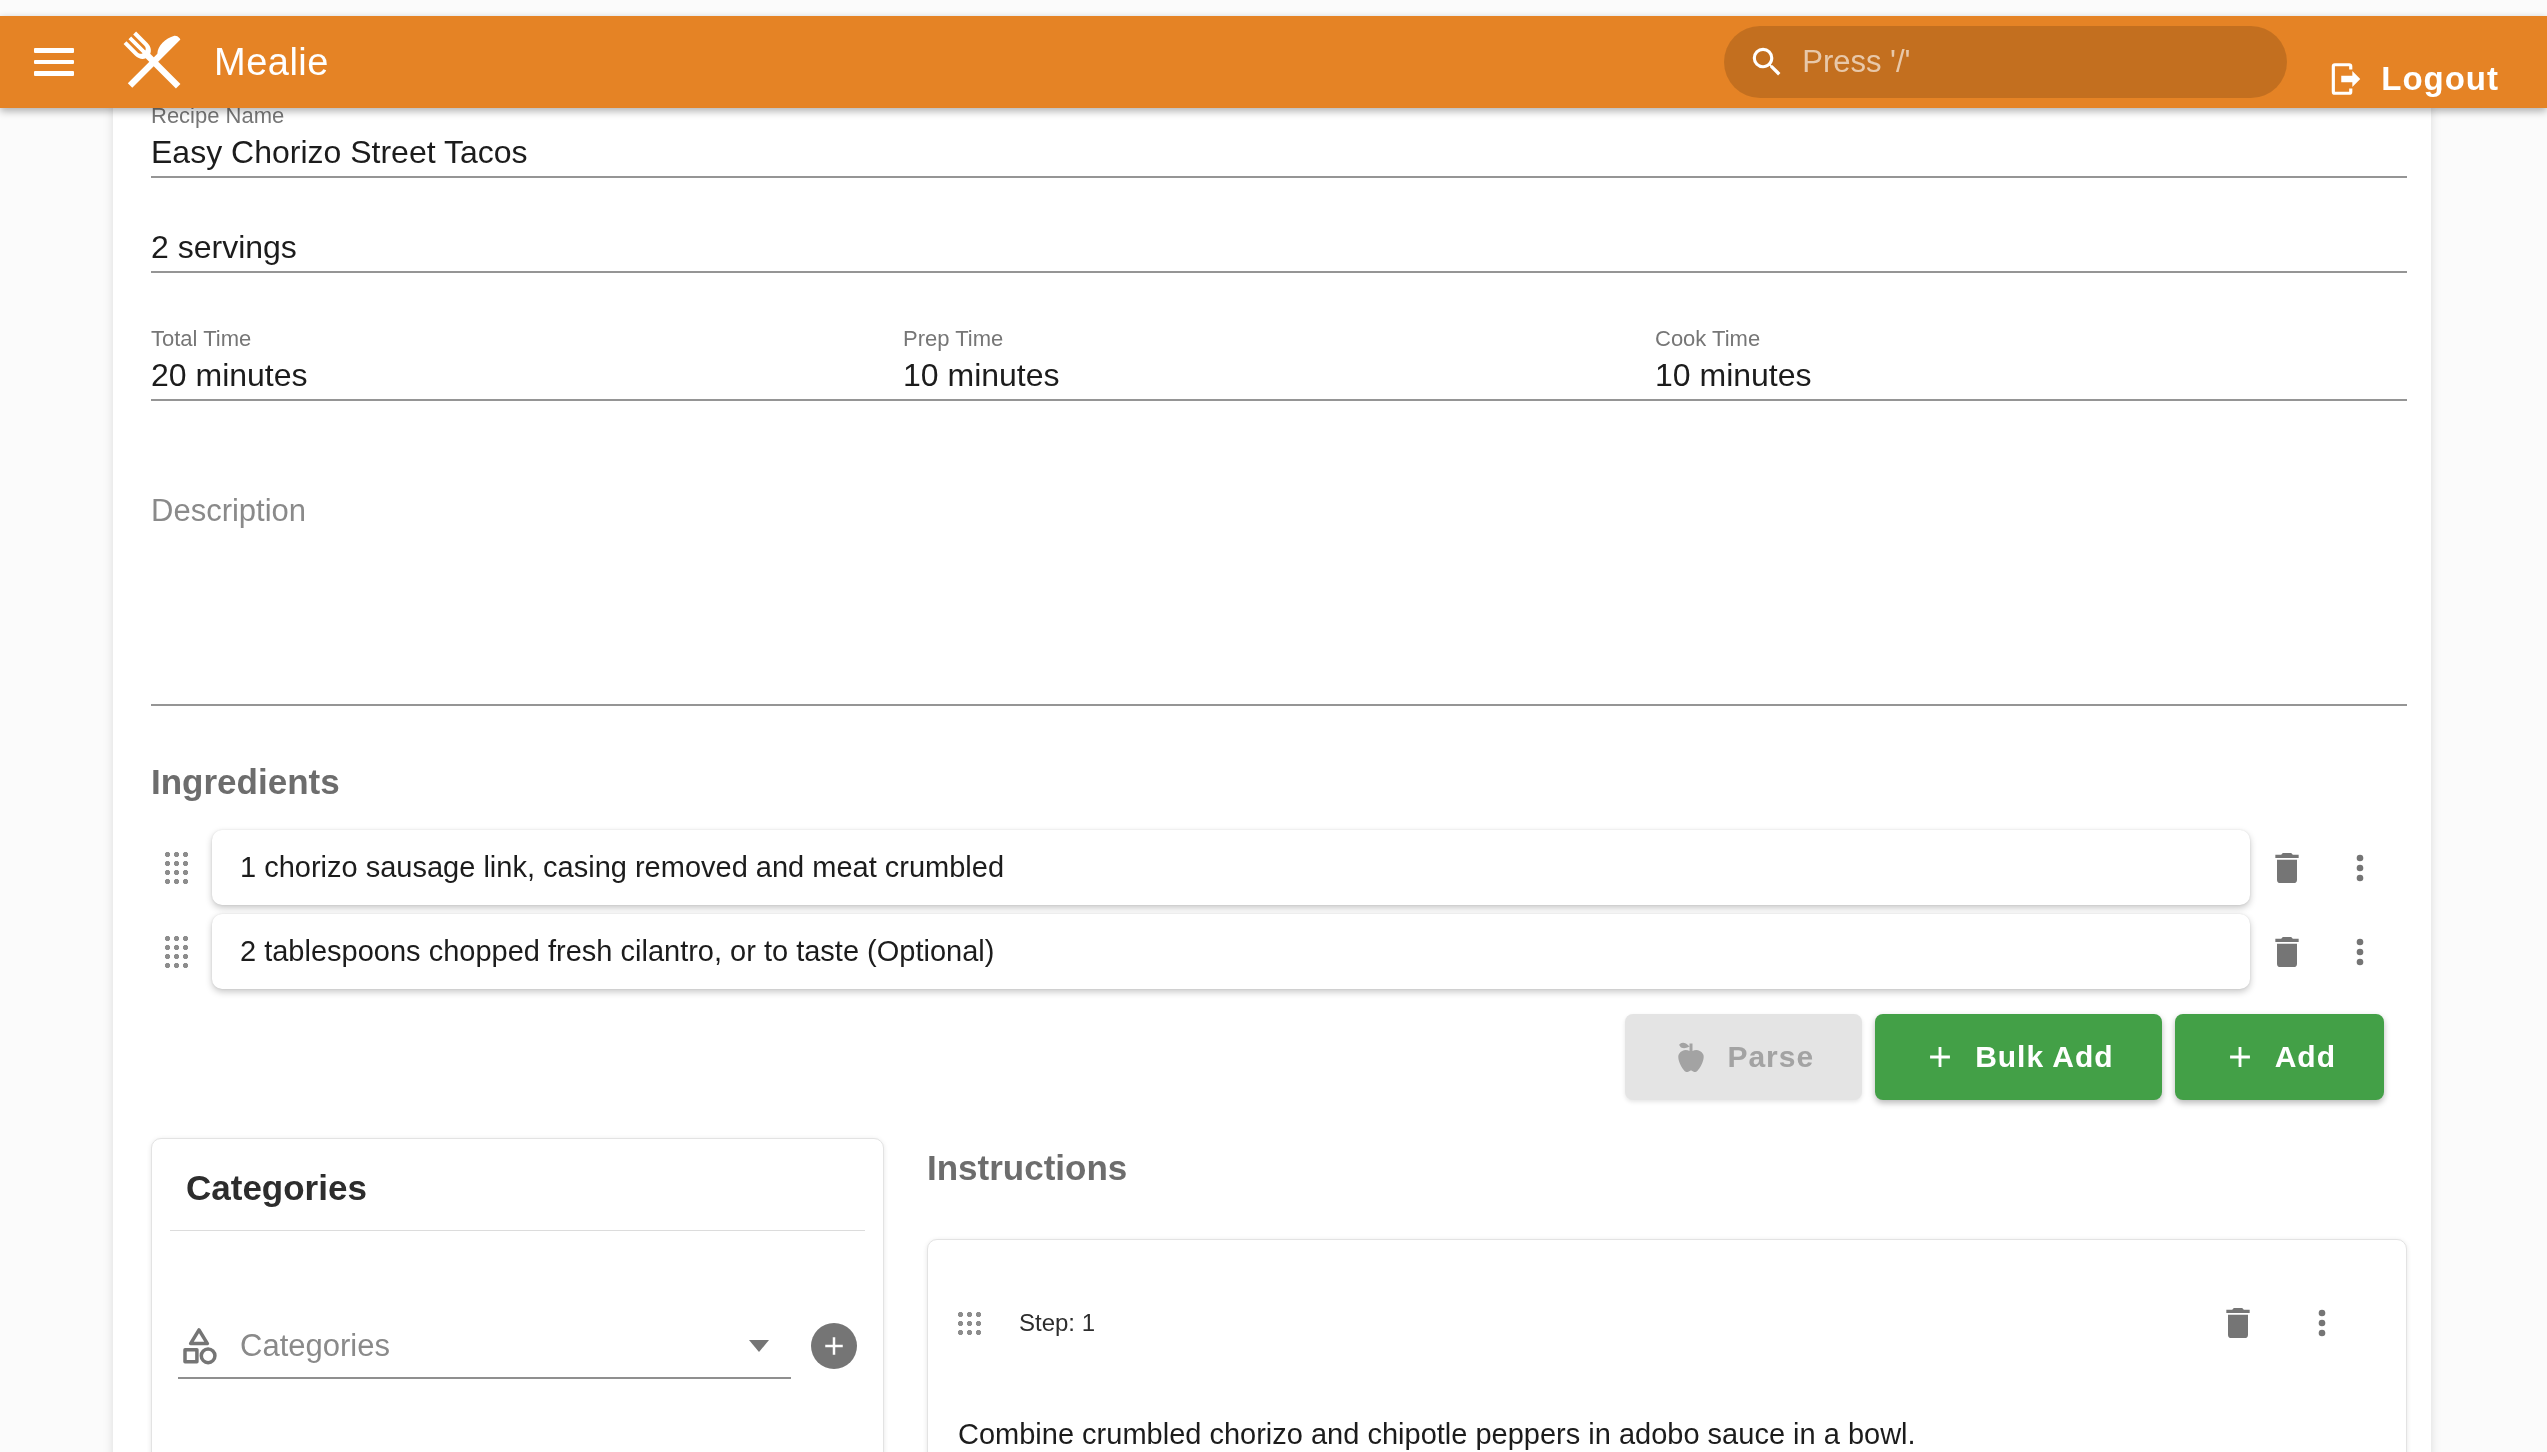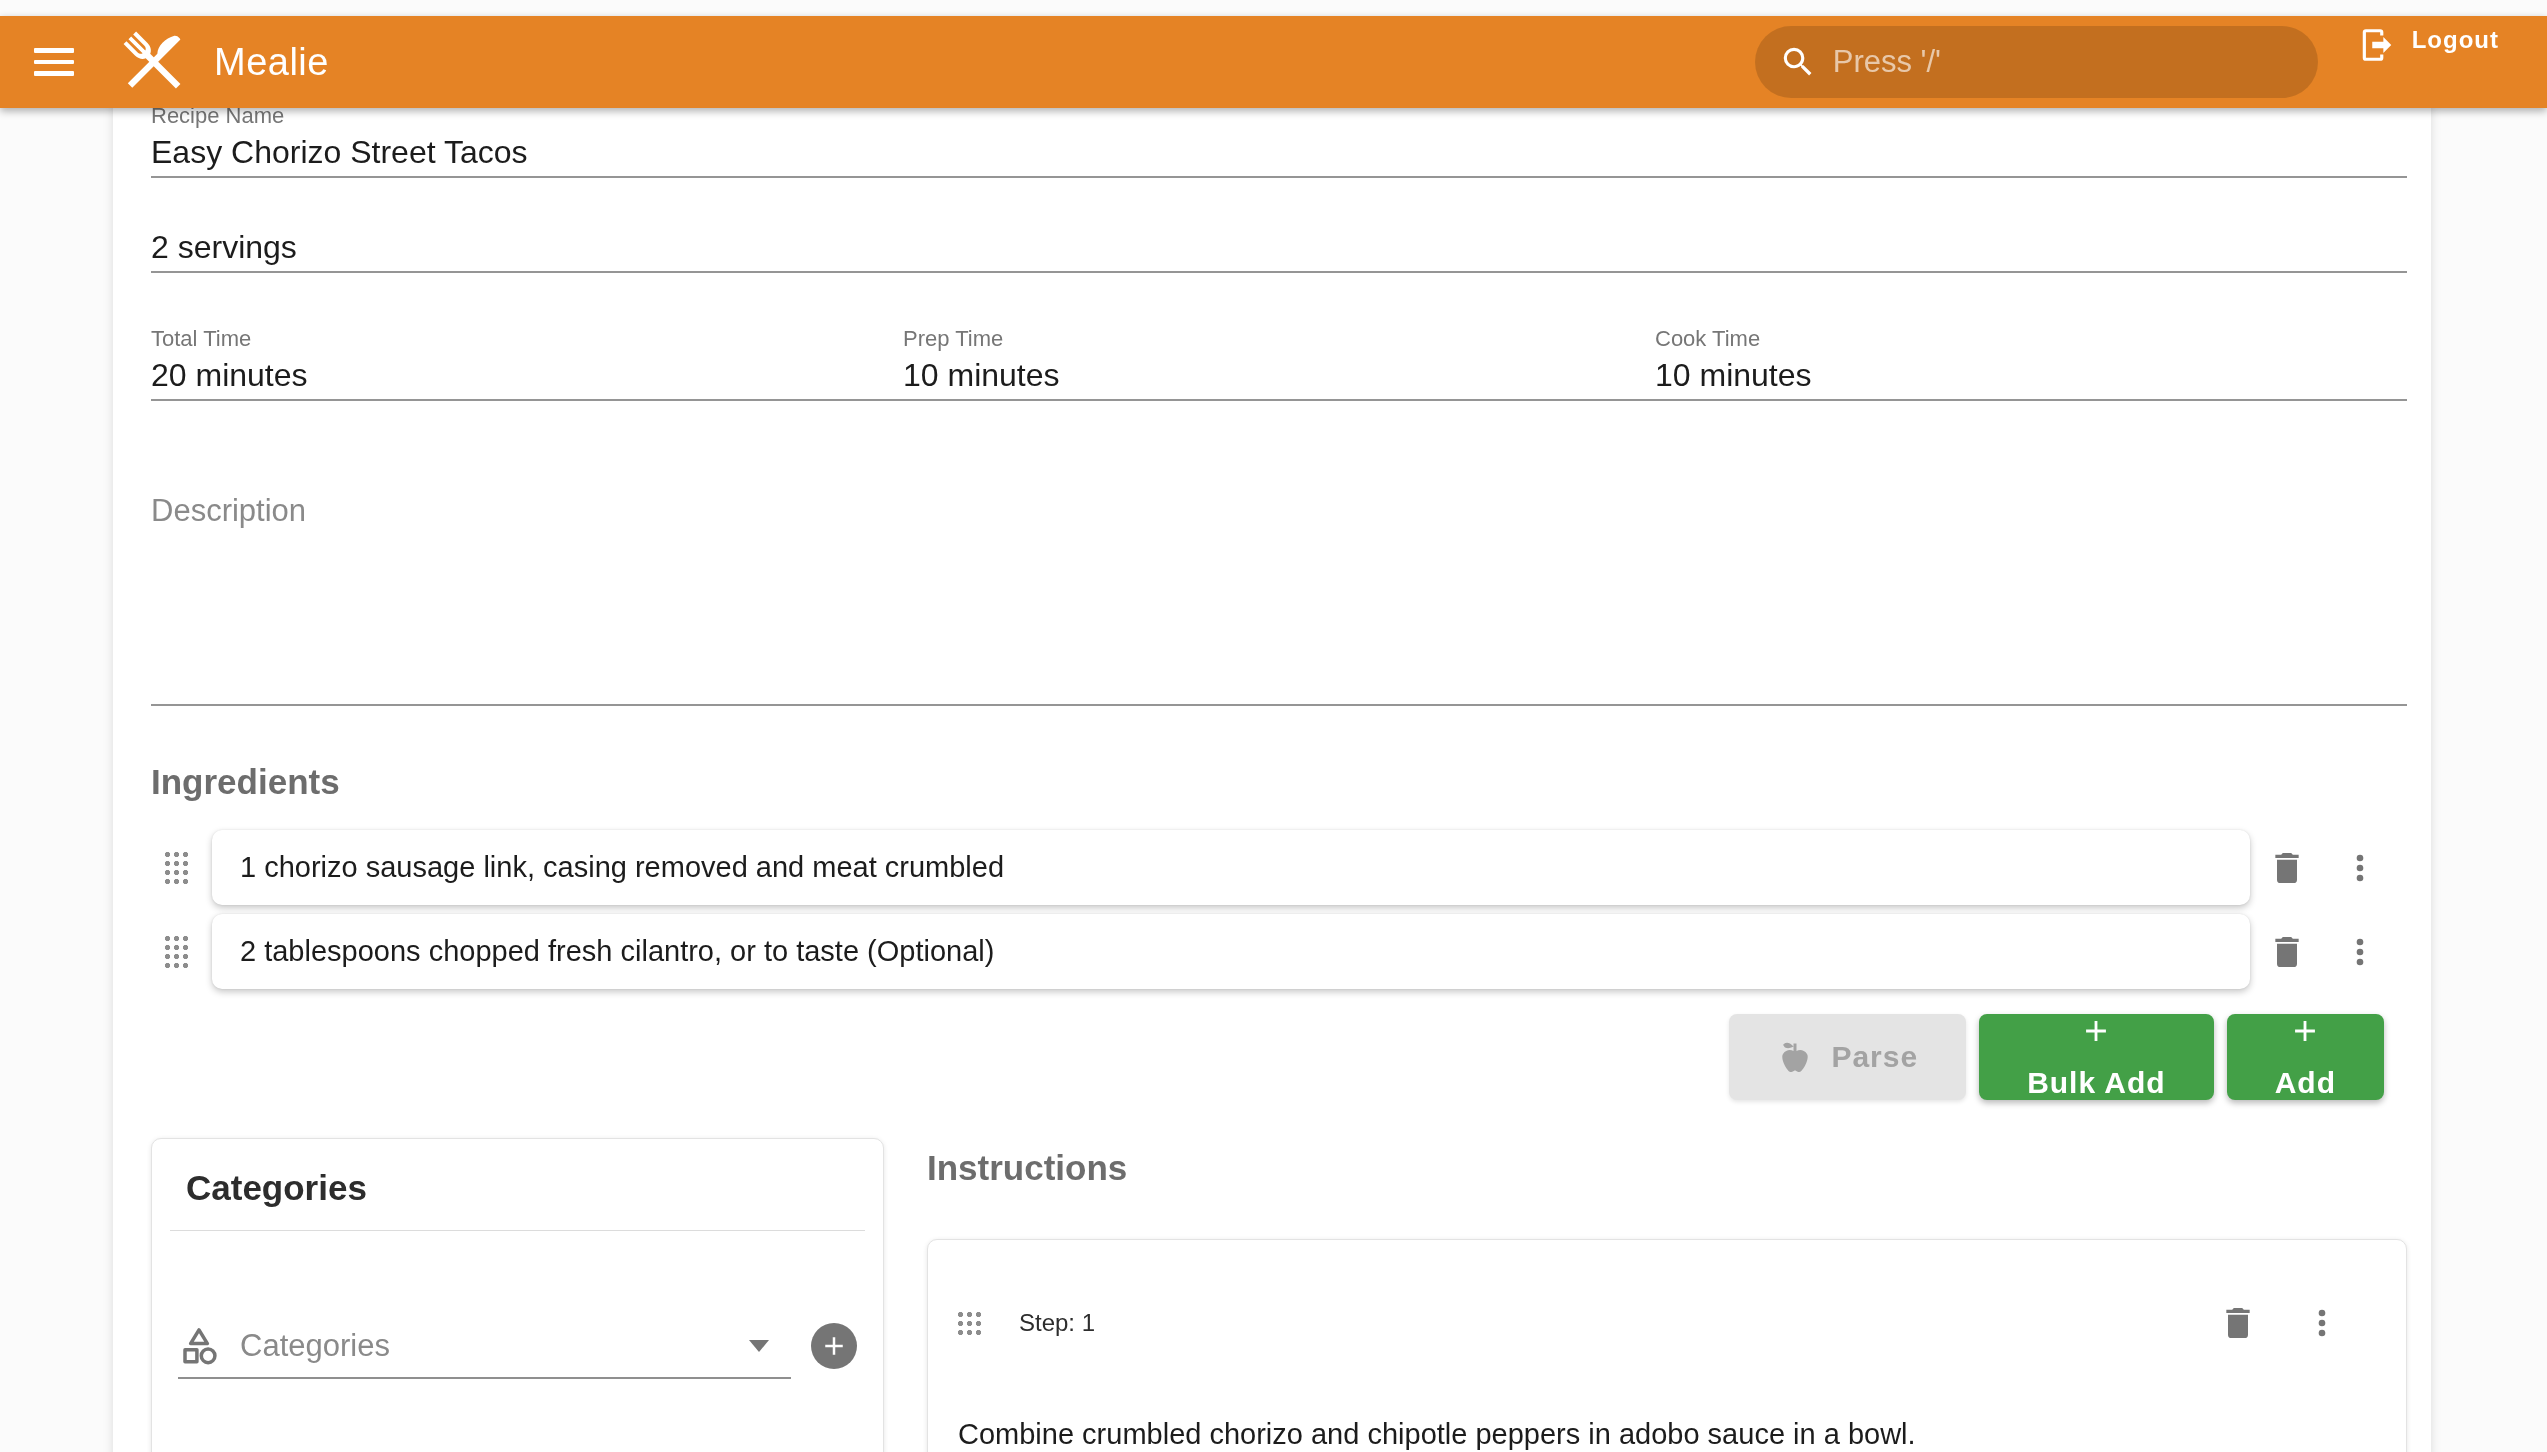--- a/index.html
+++ b/index.html
@@ -37,24 +37,24 @@
     cursor:text;
   }
   .search-pill svg { flex:none; }
   .search-input {
     flex:1; margin-left:16px; background:transparent; border:none; outline:none;
     font-family:inherit; font-size:31px; color:#fff;
   }
   .search-input::placeholder { color:rgba(255,255,255,0.62); }
 
   .logout-btn {
-    display:flex; align-items:flex-start; gap:16px;
+    display:flex; align-items:flex-end; gap:16px;
     margin-left:30px; margin-right:38px;
     background:transparent; border:none; cursor:pointer;
-    color:#fff; font-family:inherit; font-size:24px; font-weight:700; letter-spacing:1px;
+    color:#fff; font-family:inherit; font-size:33px; font-weight:700; letter-spacing:1px;
     height:72px; padding:0 10px; border-radius:6px;
   }
 
   
   .main-card {
     position:absolute; top:92px; left:113px; width:2318px; height:1592px;
     background:#fff;
     box-shadow:0 0 10px rgba(0,0,0,0.13);
     padding:10px 24px 0 38px;
   }
@@ -106,21 +106,21 @@
   .trash-btn { margin-left:13px; }
   .kebab-btn { margin-left:25px; }
 
   
   .btn-row { display:flex; justify-content:flex-end; align-items:center; gap:13px; margin-top:25px; padding-right:23px; }
   .btn {
     height:86px; border:none; border-radius:8px; cursor:pointer;
     display:inline-flex; align-items:center; gap:18px; padding:0 48px;
     font-family:inherit; font-size:30px; font-weight:700; letter-spacing:1px;
   }
-  .btn-green { background:#43A047; color:#fff; box-shadow:0 3px 6px rgba(0,0,0,0.28);flex-direction:column; }
+  .btn-green { background:#43A047; color:#fff; box-shadow:0 3px 6px rgba(0,0,0,0.28); }
   .btn-parse { background:#e4e4e4; color:#a3a3a3; box-shadow:0 2px 4px rgba(0,0,0,0.10); cursor:default; }
 
   
   .columns { display:flex; margin-top:38px; }
   .card {
     background:#fff; border:1px solid #e3e3e3; border-radius:10px;
     box-shadow:0 1px 5px rgba(0,0,0,0.10);
   }
   .cat-card { width:733px; flex:none; height:542px; padding:26px 0 0 0; }
   .cat-heading { font-size:35px; line-height:46px; font-weight:700; color:#2d2d2d; margin-left:34px; }

